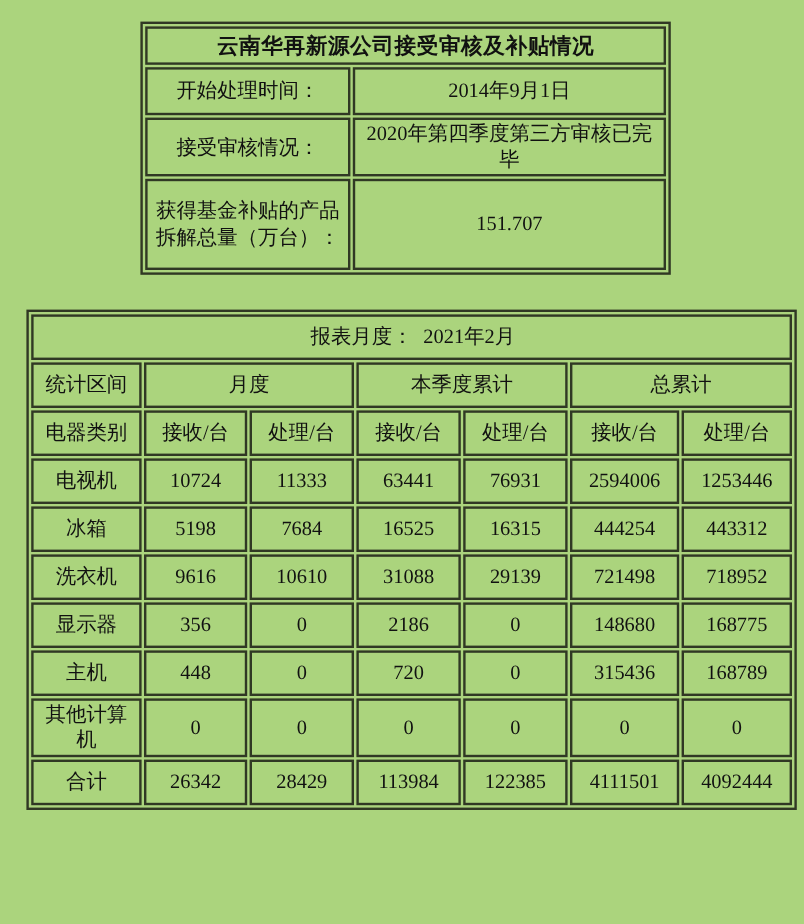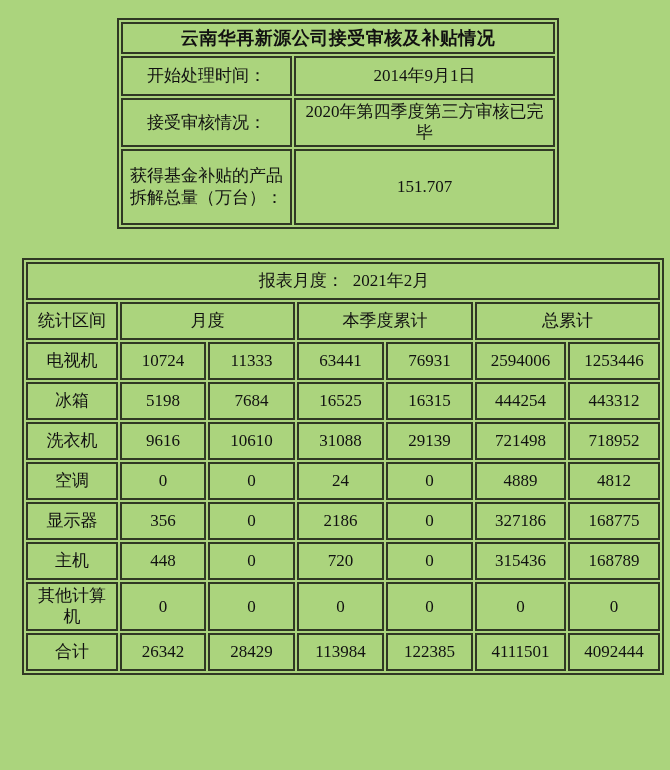--- a/index.html
+++ b/index.html
@@ -91,20 +91,29 @@
       <td colspan="7" class="month-cell">
         <span>报表月度：</span><span class="month-value">2021年2月</span>
       </td>
     </tr>
     <tr>
       <td>统计区间</td>
       <td colspan="2">月度</td>
       <td colspan="2">本季度累计</td>
       <td colspan="2">总累计</td>
     </tr>
+    <tr>
+      <td>电器类别</td>
+      <td>接收/台</td>
+      <td>处理/台</td>
+      <td>接收/台</td>
+      <td>处理/台</td>
+      <td>接收/台</td>
+      <td>处理/台</td>
+    </tr>
 
     <tr>
       <td>电视机</td>
       <td>10724</td>
       <td>11333</td>
       <td>63441</td>
       <td>76931</td>
       <td>2594006</td>
       <td>1253446</td>
     </tr>
@@ -120,35 +129,26 @@
     <tr>
       <td>洗衣机</td>
       <td>9616</td>
       <td>10610</td>
       <td>31088</td>
       <td>29139</td>
       <td>721498</td>
       <td>718952</td>
     </tr>
     <tr>
-      <td>空调</td>
-      <td>0</td>
-      <td>0</td>
-      <td>24</td>
-      <td>0</td>
-      <td>4889</td>
-      <td>4812</td>
-    </tr>
-    <tr>
       <td>显示器</td>
       <td>356</td>
       <td>0</td>
       <td>2186</td>
       <td>0</td>
-      <td>327186</td>
+      <td>148680</td>
       <td>168775</td>
     </tr>
     <tr>
       <td>主机</td>
       <td>448</td>
       <td>0</td>
       <td>720</td>
       <td>0</td>
       <td>315436</td>
       <td>168789</td>

